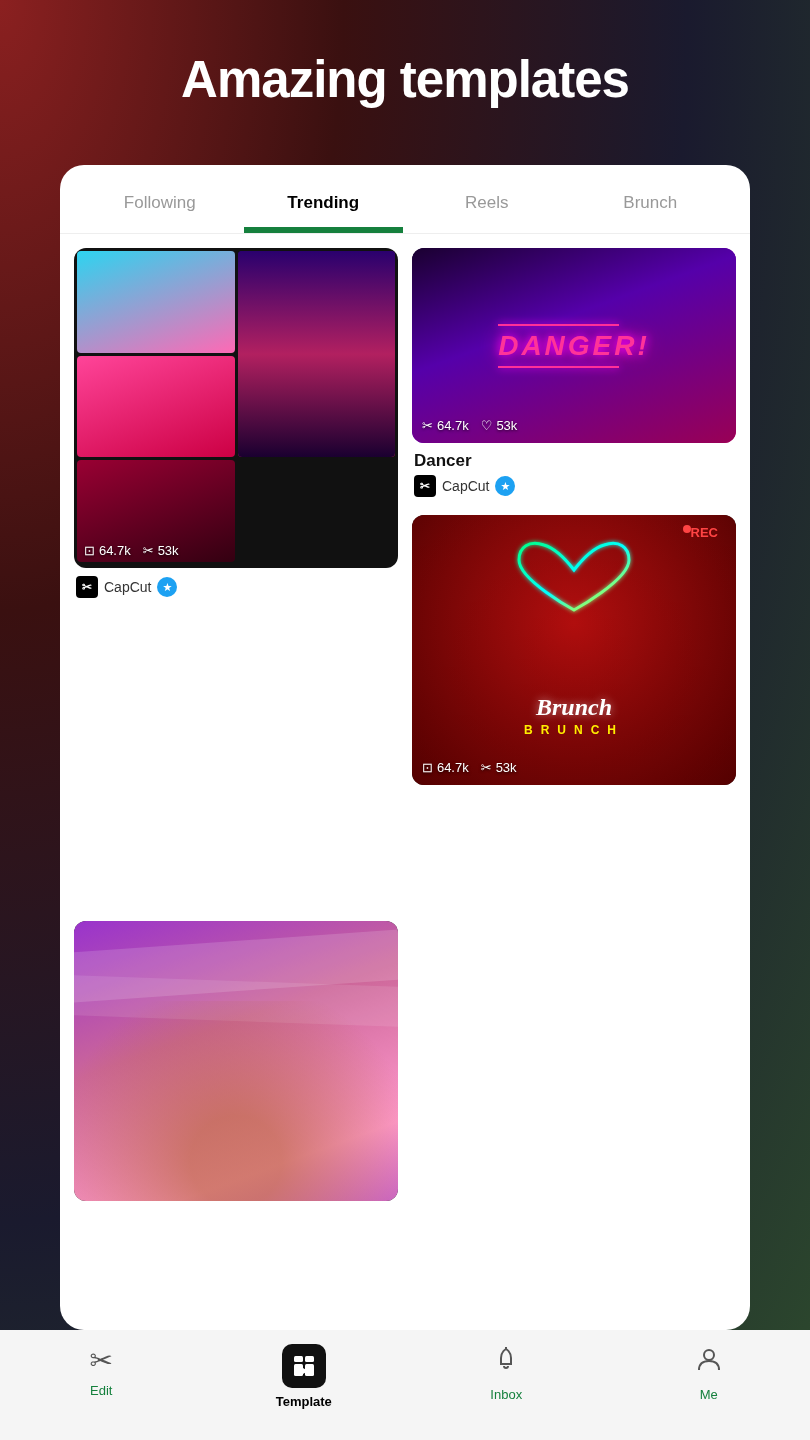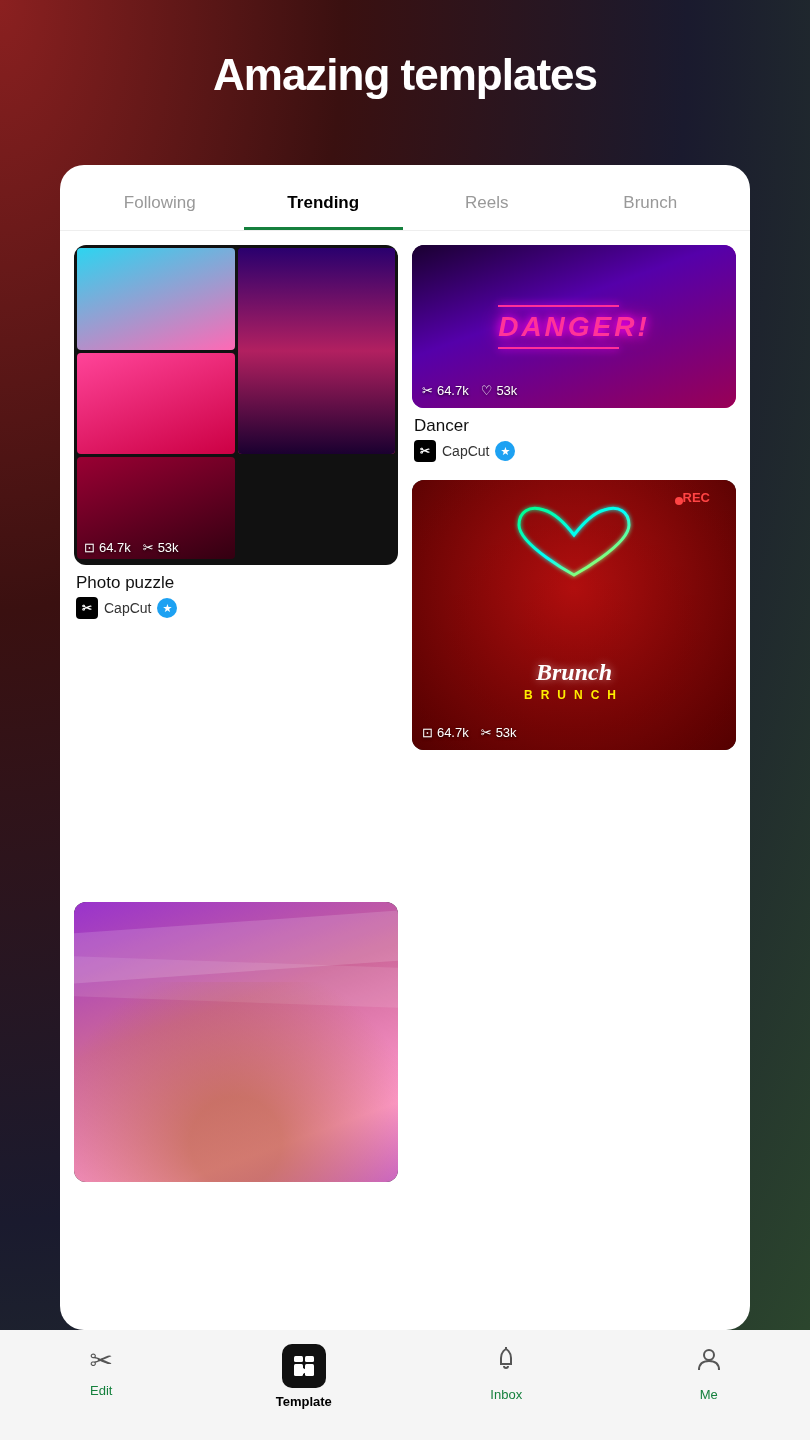--- a/index.html
+++ b/index.html
@@ -8,21 +8,21 @@
       height: 1440px;
       overflow: hidden;
       font-family: -apple-system, BlinkMacSystemFont, 'Segoe UI', sans-serif;
       background: radial-gradient(ellipse at top left, #8b2020 0%, #3a1010 30%, #1a1a2e 60%, #2d4a2d 100%);
       position: relative;
     }
 
     .page-title {
       text-align: center;
       color: white;
-      font-size: 44px;
+      font-size: 51px;
       font-weight: 900;
       padding: 50px 20px 30px;
       letter-spacing: -1px;
     }
 
     .card-container {
       background: white;
       border-radius: 24px;
       margin: 0 30px;
       overflow: hidden;
@@ -45,21 +45,21 @@
       text-align: center;
       padding: 10px 6px 14px;
       font-size: 17px;
       color: #999;
       cursor: pointer;
       white-space: nowrap;
     }
     .tab.active {
       color: #000;
       font-weight: 700;
-      border-bottom: 3px solid #15803d;
+      border-bottom: 6px solid #15803d;
     }
 
     
     .content-grid {
       display: grid;
       grid-template-columns: 1fr 1fr;
       gap: 14px;
       padding: 14px 14px;
       overflow-y: auto;
       height: calc(100% - 62px);
@@ -115,41 +115,41 @@
       text-shadow: 0 1px 3px rgba(0,0,0,0.8);
     }
     .stat {
       display: flex;
       align-items: center;
       gap: 4px;
     }
     .rec-badge {
       position: absolute;
       top: 10px;
-      right: 26px;
+      right: 18px;
       color: #ff4444;
       font-size: 13px;
       font-weight: 700;
       display: flex;
-      align-items: flex-end;
+      align-items: flex-start;
       gap: 0;
     }
     .rec-dot {
       width: 8px;
       height: 8px;
       background: #ff4444;
       border-radius: 50%;
     }
 
     .item-meta {
       padding: 8px 2px 4px;
     }
     .item-title {
       font-size: 17px;
-      font-weight: 400;
+      font-weight: 700;
       color: #111;
       margin-bottom: 4px;
     }
     .item-author {
       display: flex;
       align-items: center;
       gap: 6px;
       font-size: 14px;
       color: #333;
     }
@@ -265,33 +265,32 @@
             <span>⊡</span>
             <span>64.7k</span>
           </span>
           <span class="stat">
             <span>✂</span>
             <span>53k</span>
           </span>
         </div>
       </div>
       <div class="item-meta">
-        <div class="item-title">Photo puzzle</div>
         <div class="item-author">
           <div class="capcut-logo">✂</div>
           <span>CapCut</span>
           <div class="verified-badge">★</div>
         </div>
       </div>
     </div>
 
     <div style="display:flex;flex-direction:column;gap:14px;">
 
       <div>
-        <div class="template-thumb" style="height:163px;">
+        <div class="template-thumb" style="height:195px;">
           <div class="dancer-thumb">
             <div style="position:absolute;inset:0;background:linear-gradient(160deg,#1a0030 0%,#5500aa 40%,#990055 100%);"></div>
             <div style="position:relative;z-index:1;text-align:center;">
               <div class="neon-lines"></div>
               <div class="danger-text">DANGER!</div>
               <div class="neon-lines"></div>
             </div>
           </div>
 
           <div class="stats-overlay">

